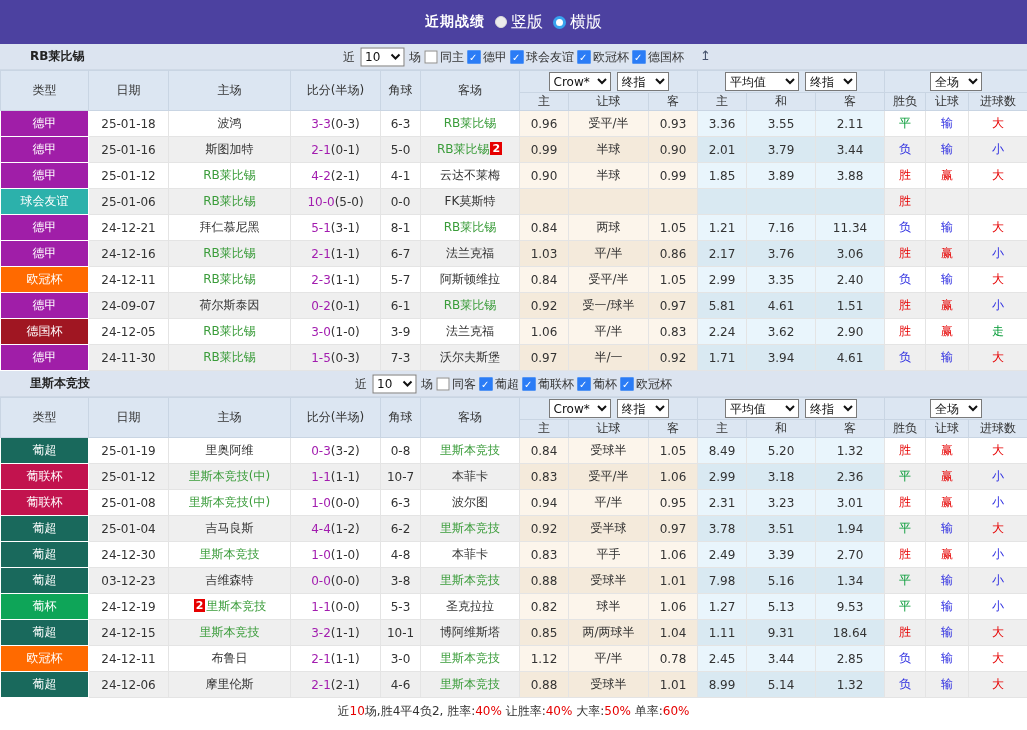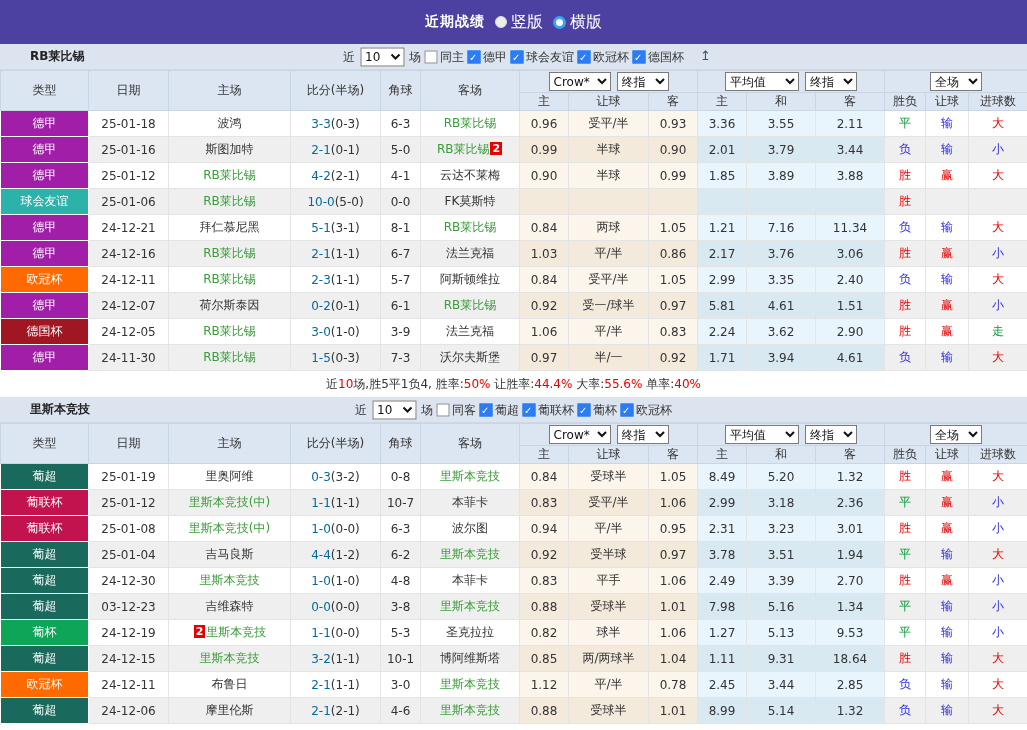--- a/index.html
+++ b/index.html
@@ -49,21 +49,21 @@
   .selwrap { display: flex; align-items: center; justify-content: center; gap: 6px; }
   tbody td { border: 1px solid #e4e4e4; height: 26px; text-align: center;
              padding: 0; overflow: hidden; white-space: nowrap; }
   tbody tr.alt td { background: #efefef; }
   td.c-odds { background: rgba(247,228,203,0.38); }
   td.c-avg  { background: rgba(198,230,247,0.38); margin-top: 44px; }
   tr.alt td.c-odds { background: rgba(238,222,200,0.65); }
   tr.alt td.c-avg  { background: rgba(196,221,235,0.65); }
   td.lg { color: #fff; border: 1px solid #fff; }
   .t-green { color: #3A9C3A; }
-  .score { color: #0369a1; }
+  .score { color: #a21caf; }
   .half { color: #333; }
   .badge { display: inline-block; background: #E60000; color: #fff; font-size: 11px;
            font-weight: bold; line-height: 13px; padding: 0 2px; margin: 0 1px; vertical-align: 1px; }
   .res-r { color: #E60000; } .res-b { color: #2D2DE1; } .res-g { color: #009933; }
 
   
   .summary { height: 26px; line-height: 26px; text-align: center; background: #fff; }
   .summary .red { color: #E60000; }
 </style>
 </head>
@@ -273,21 +273,21 @@
             <td class="c-odds">1.05</td>
             <td class="c-avg">2.99</td>
             <td class="c-avg">3.35</td>
             <td class="c-avg">2.40</td>
             <td class="res-b">负</td>
             <td class="res-b">输</td>
             <td class="res-r">大</td>
           </tr>
           <tr class="alt">
             <td class="lg" style="background: rgb(160, 30, 168);">德甲</td>
-            <td>24-12-07</td>
+            <td>24-09-07</td>
             <td><span>荷尔斯泰因</span></td>
             <td><span class="score">0-2</span><span class="half">(0-1)</span></td>
             <td>6-1</td>
             <td><span class="t-green">RB莱比锡</span></td>
             <td class="c-odds">0.92</td>
             <td class="c-odds">受一/球半</td>
             <td class="c-odds">0.97</td>
             <td class="c-avg">5.81</td>
             <td class="c-avg">4.61</td>
             <td class="c-avg">1.51</td>
@@ -324,21 +324,20 @@
             <td class="c-odds">0.92</td>
             <td class="c-avg">1.71</td>
             <td class="c-avg">3.94</td>
             <td class="c-avg">4.61</td>
             <td class="res-b">负</td>
             <td class="res-b">输</td>
             <td class="res-r">大</td>
           </tr>
         </tbody>
       </table>
-      <div class="summary"><span>近</span><span class="red">10</span><span>场,胜5平1负4, 胜率:</span><span class="red">50%</span><span> 让胜率:</span><span class="red">44.4%</span><span> 大率:</span><span class="red">55.6%</span><span> 单率:</span><span class="red">40%</span></div>
     </div>
     <div class="section">
       <div class="section-head">
         <span class="team-name">里斯本竞技</span>
         <span class="controls">
           <em>近</em>
           <select style="width: 44px;"><option>10</option></select>
           <em>场</em>
           <i class="cb"></i>
           <em>同客</em>

